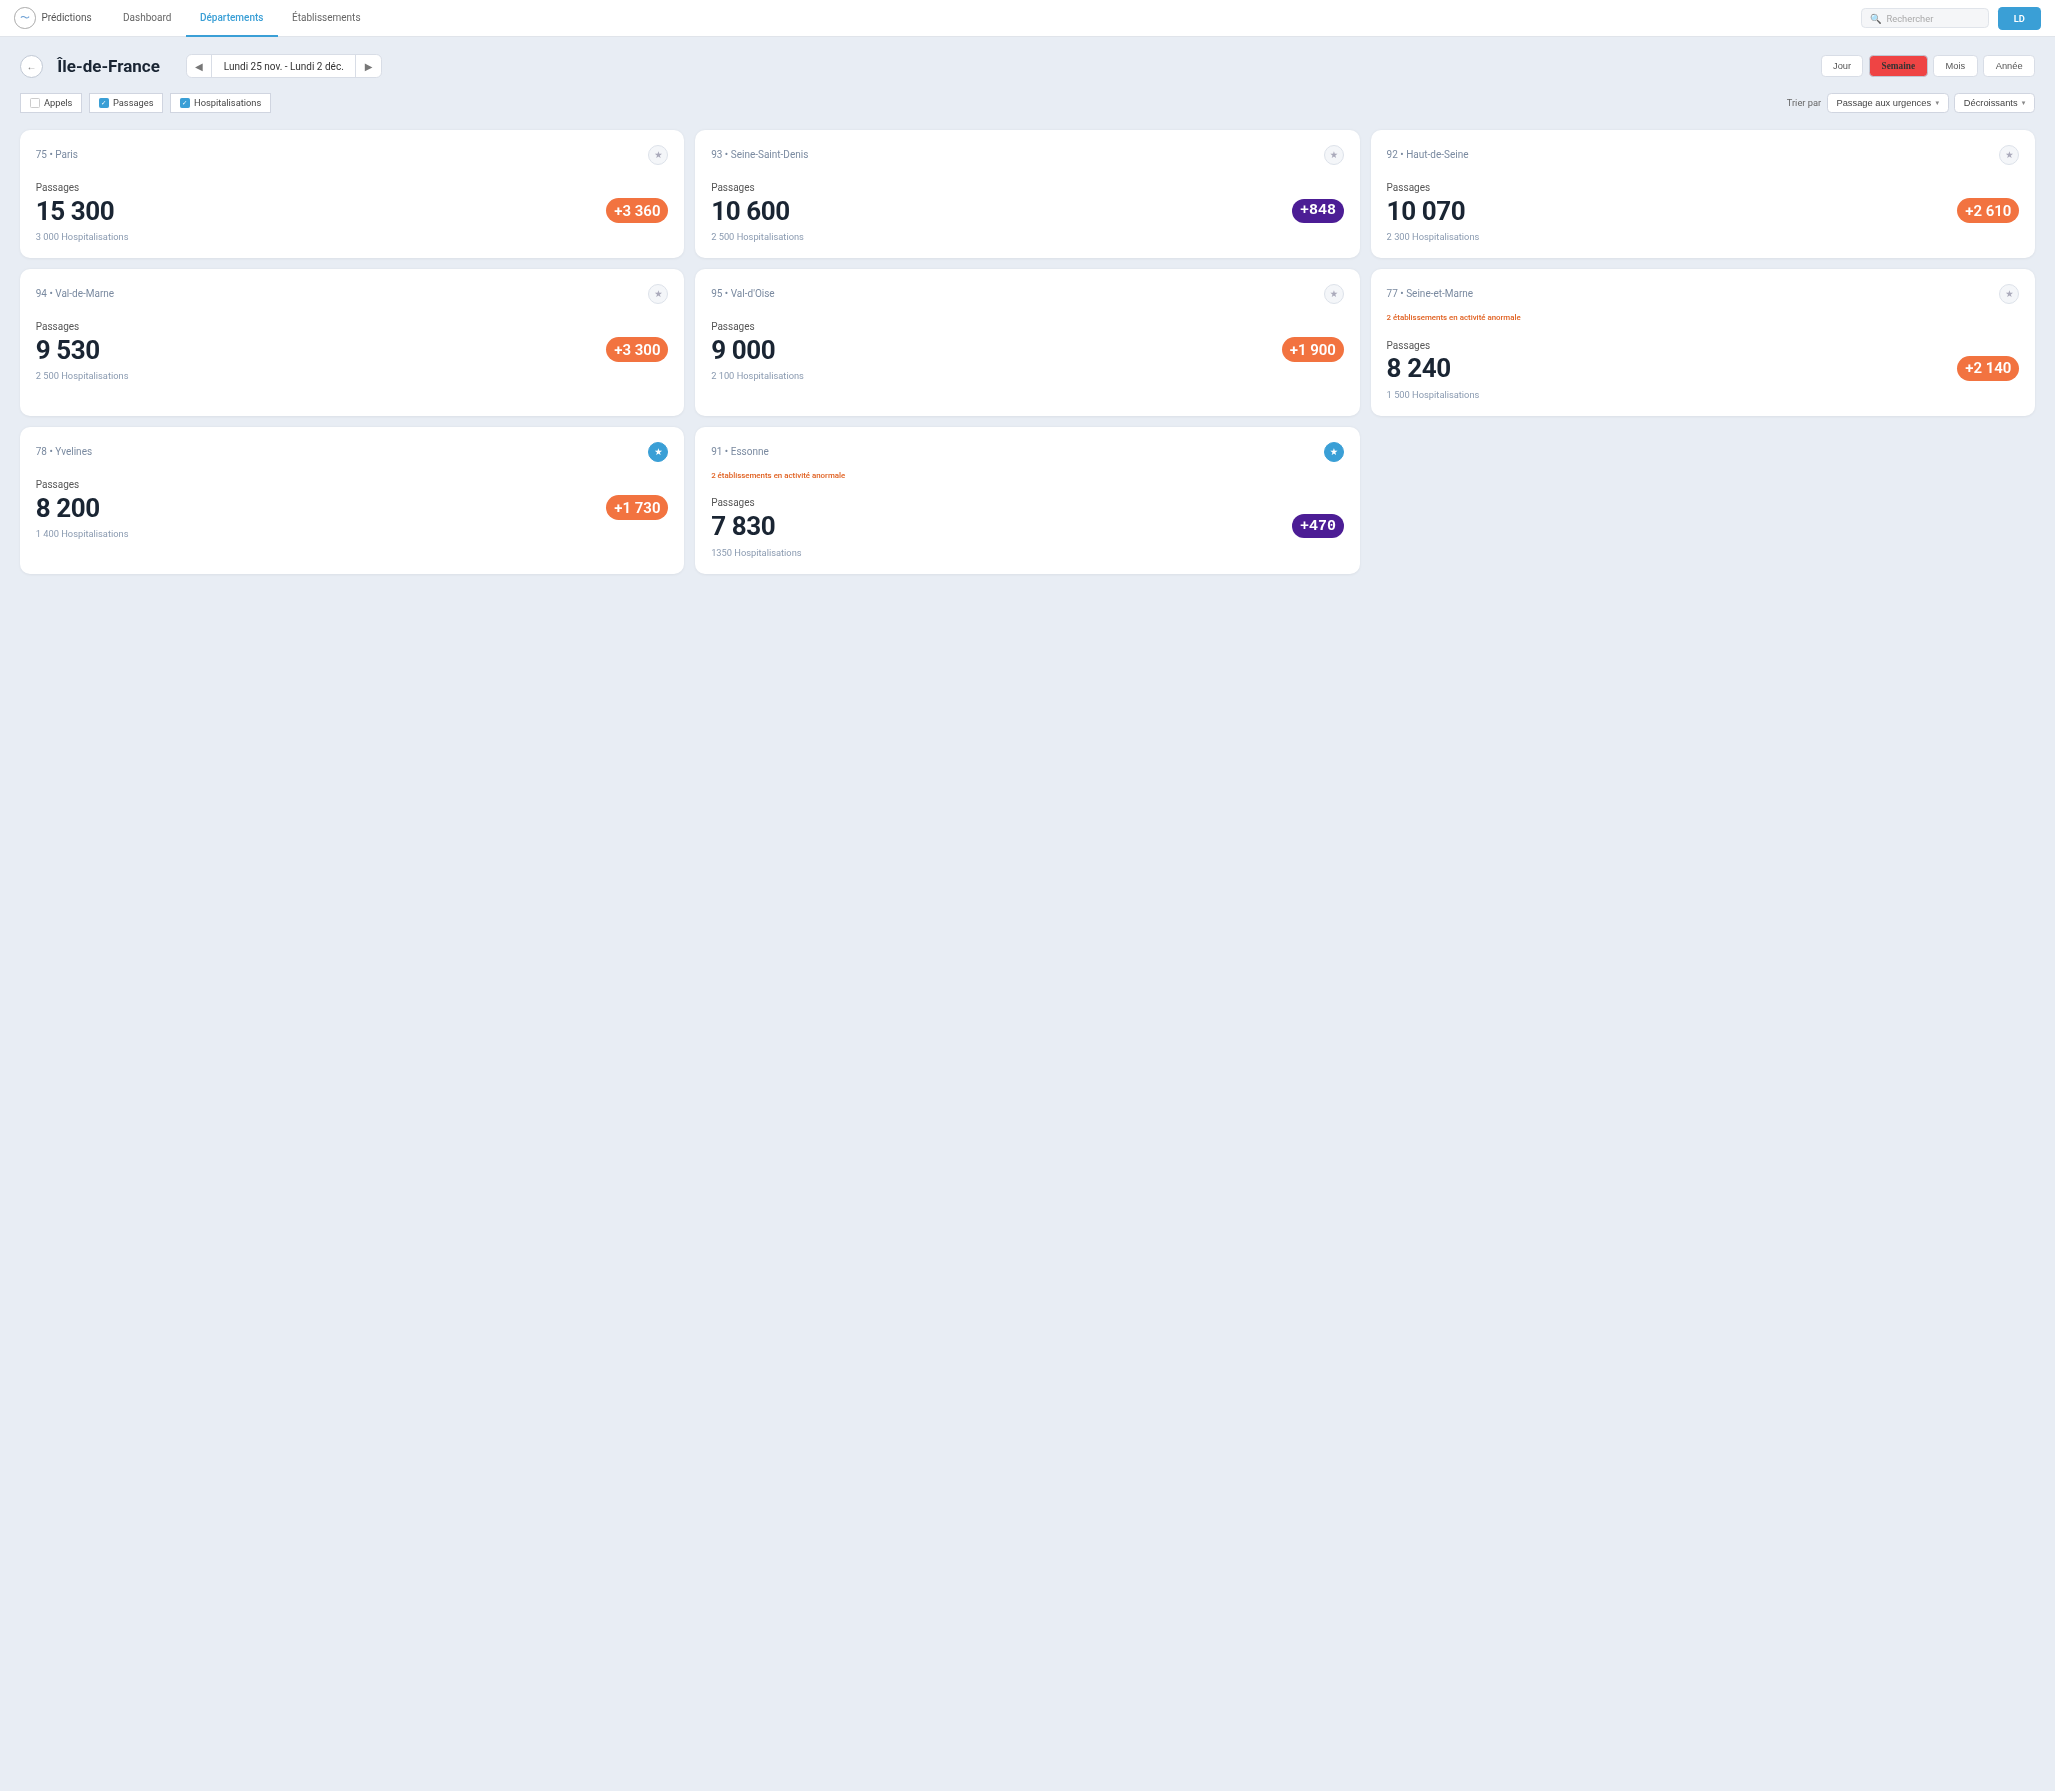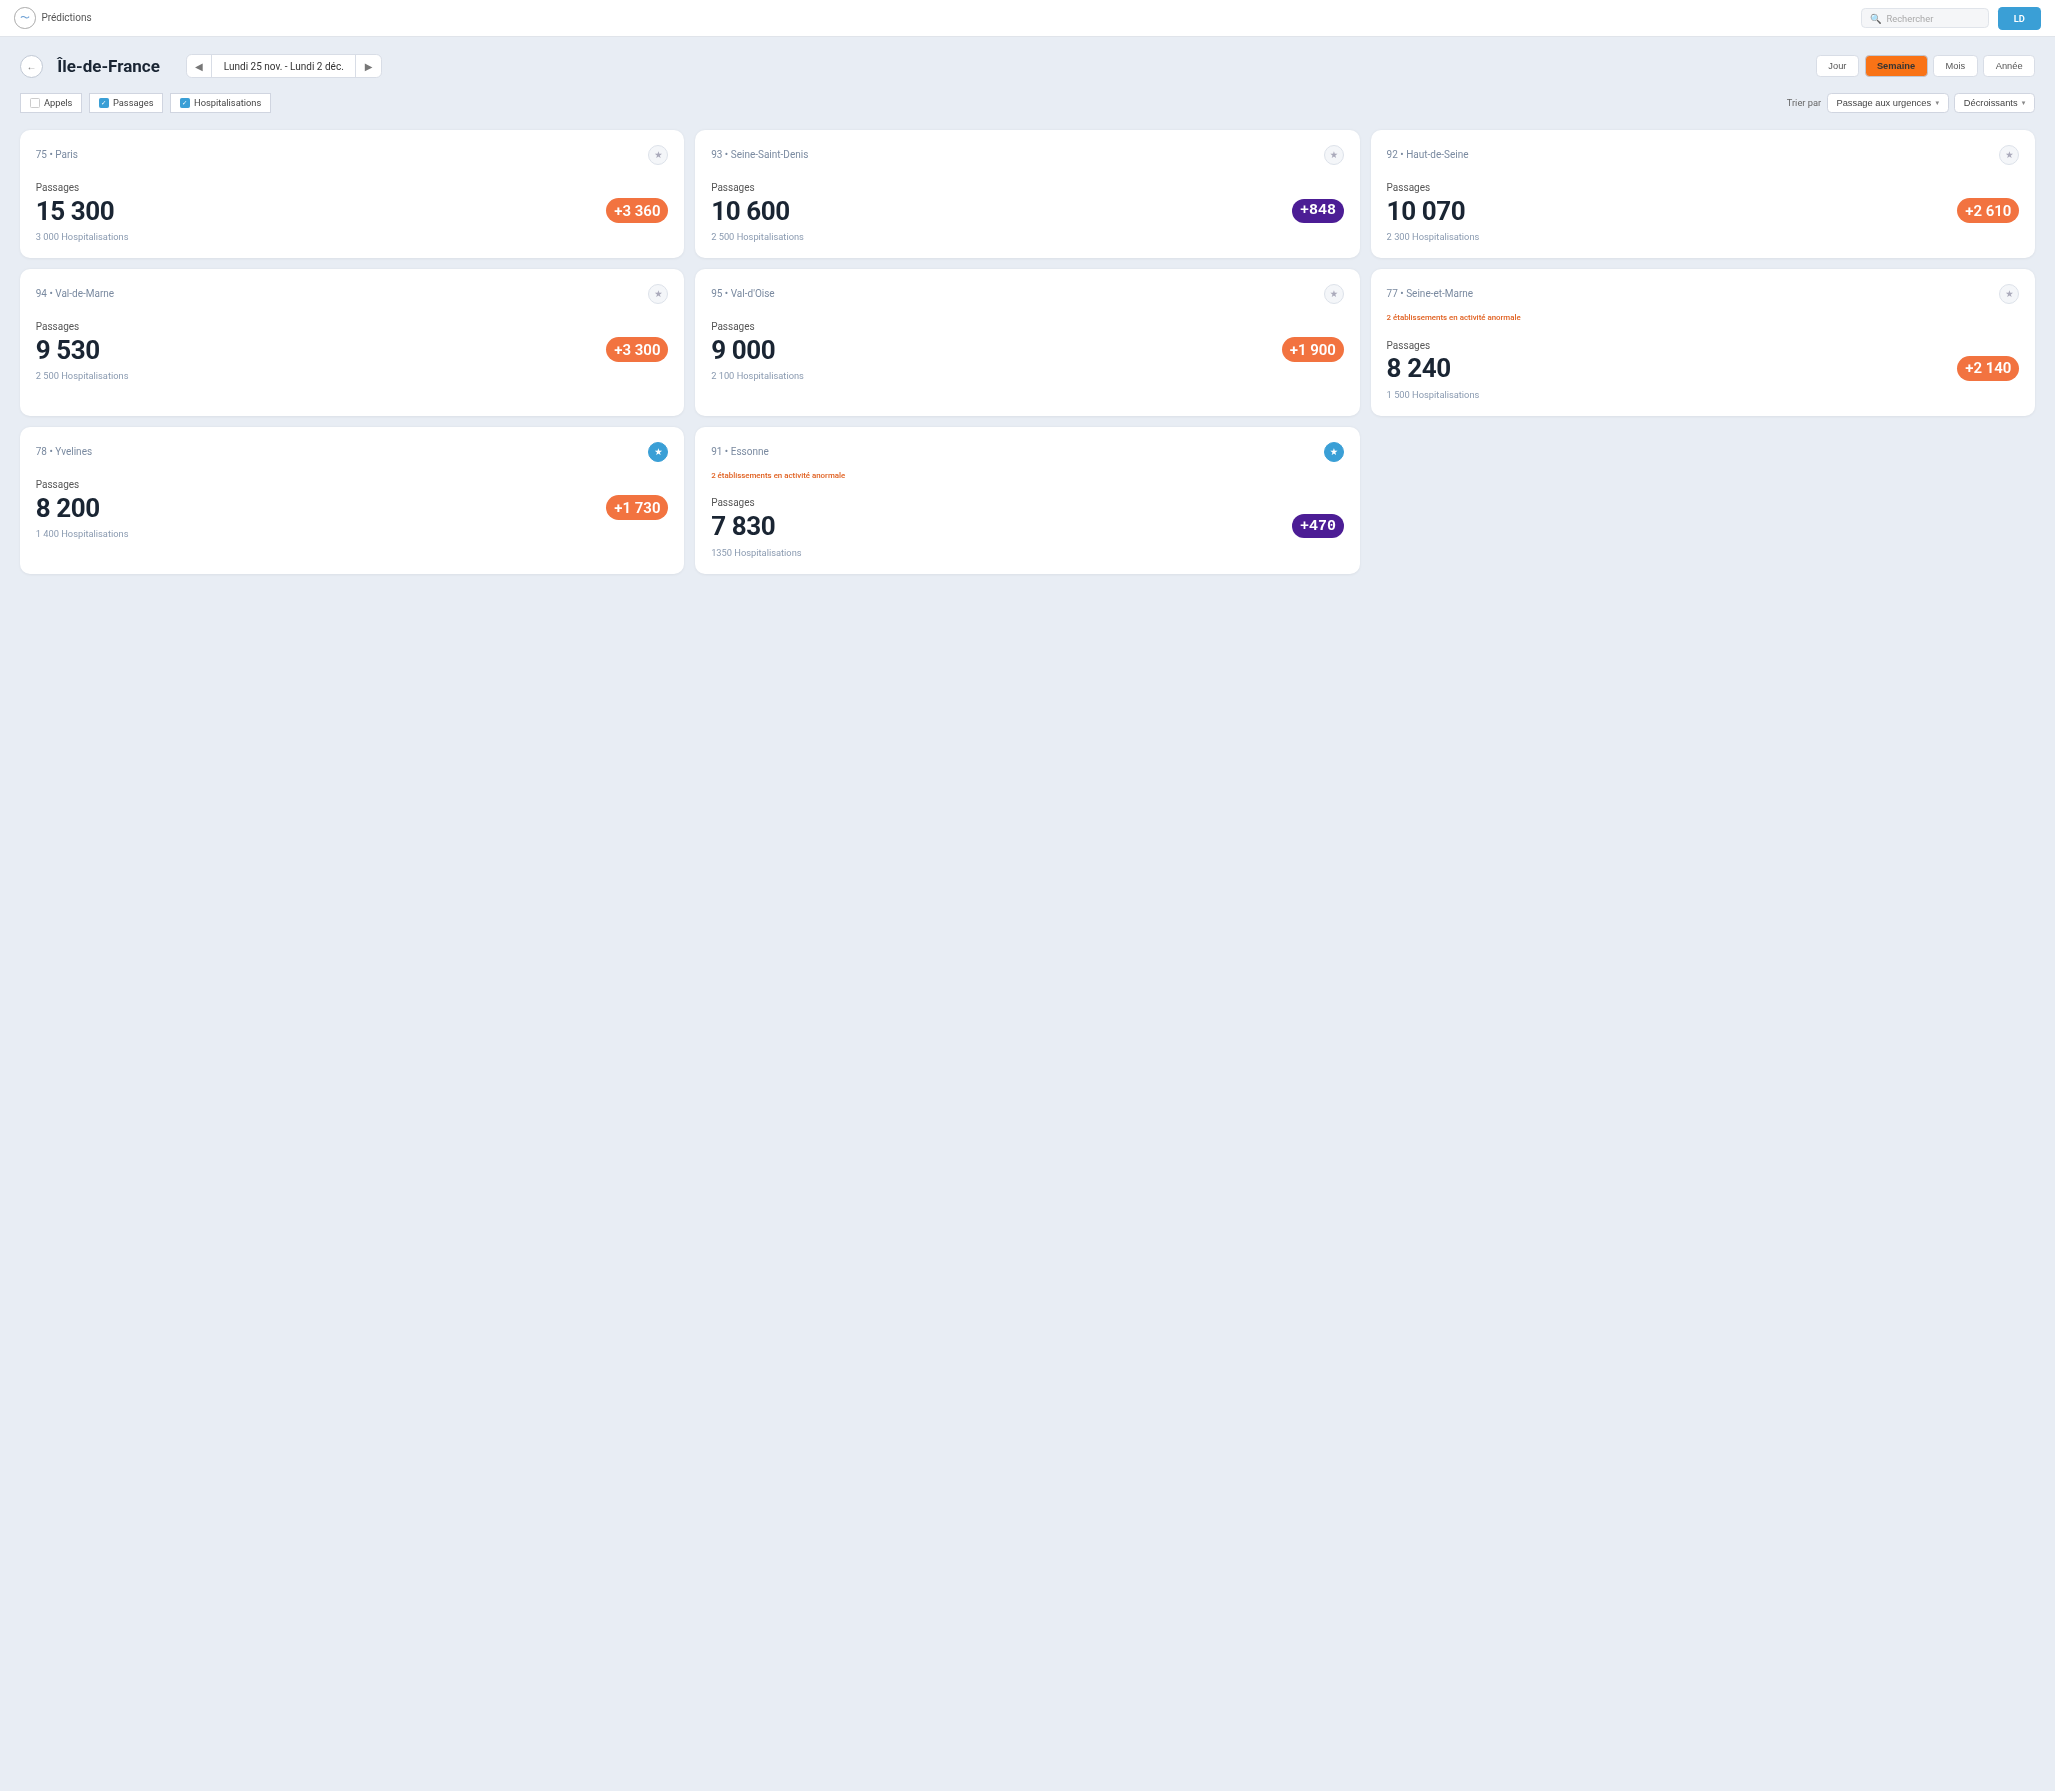--- a/index.html
+++ b/index.html
@@ -160,24 +160,25 @@
     .period-btn {
       padding: 5px 11.4px;
       border: 0.7px solid #d8dde6;
       border-radius: 4.3px;
       background: #fff;
       font-size: 9.3px;
       color: #555;
       cursor: pointer;
     }
     .period-btn.active {
-      background: #f97316;
+      background: #ef4444;
       font-weight: 600;
       color: #333;
       border-color: #c0c8d4;
+      font-family: Liberation Serif, serif;
     }
 
     
     .filter-bar {
       display: flex;
       align-items: center;
       margin-bottom: 17px;
       gap: 7.1px;
     }
     .filter-checkbox {
@@ -318,20 +319,25 @@
     }
   </style>
 </head>
 <body>
 
 <nav class="navbar">
   <div class="nav-logo">
     <div class="nav-logo-icon">〜</div>
     <span>Prédictions</span>
   </div>
+  <div class="nav-links">
+    <a class="nav-link">Dashboard</a>
+    <a class="nav-link active">Départements</a>
+    <a class="nav-link">Établissements</a>
+  </div>
   <div class="nav-right">
     <div class="search-box">
       <span>🔍</span>
       <span>Rechercher</span>
     </div>
     <div class="user-avatar">LD</div>
   </div>
 </nav>
 
 <div class="page-content">

